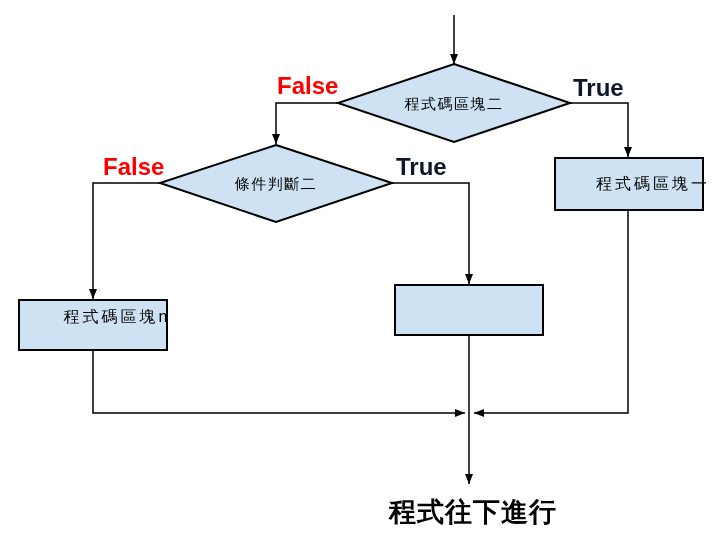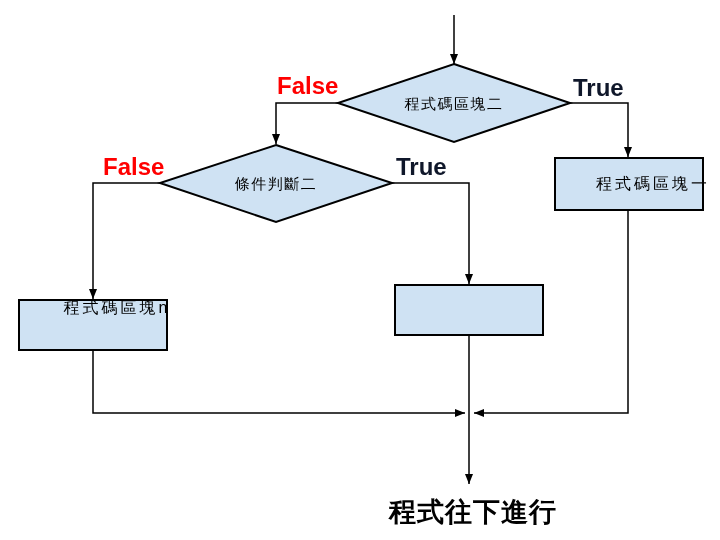--- a/index.html
+++ b/index.html
@@ -92,21 +92,21 @@
     <polygon class="shape" points="454,64 570,103 454,142 338,103"></polygon>
     <polygon class="shape" points="276,145 392,183 276,222 160,183"></polygon>
     <rect class="shape" x="555" y="158" width="148" height="52"></rect>
     <rect class="shape" x="395" y="285" width="148" height="50"></rect>
     <rect class="shape" x="19" y="300" width="148" height="50"></rect>
   </svg>
 
   <div class="node-label" style="left:338px; top:64px; width:232px; height:78px;">程式碼區塊二</div>
   <div class="node-label" style="left:160px; top:145px; width:232px; height:77px;">條件判斷二</div>
   <div class="node-label box-label" style="left:555px; top:158px; width:148px; height:52px;">程式碼區塊一</div>
-  <div class="node-label box-label" style="left:19px; top:283px; width:148px; height:50px;">程式碼區塊n</div>
+  <div class="node-label box-label" style="left:19px; top:292px; width:148px; height:50px;">程式碼區塊n</div>
 
   <div class="branch-label branch-false" style="left:277px; top:74px;">False</div>
   <div class="branch-label branch-true" style="left:573px; top:76px;">True</div>
   <div class="branch-label branch-false" style="left:103px; top:155px;">False</div>
   <div class="branch-label branch-true" style="left:396px; top:155px;">True</div>
 
   <div class="end-label">程式往下進行</div>
 
 </div>
 

